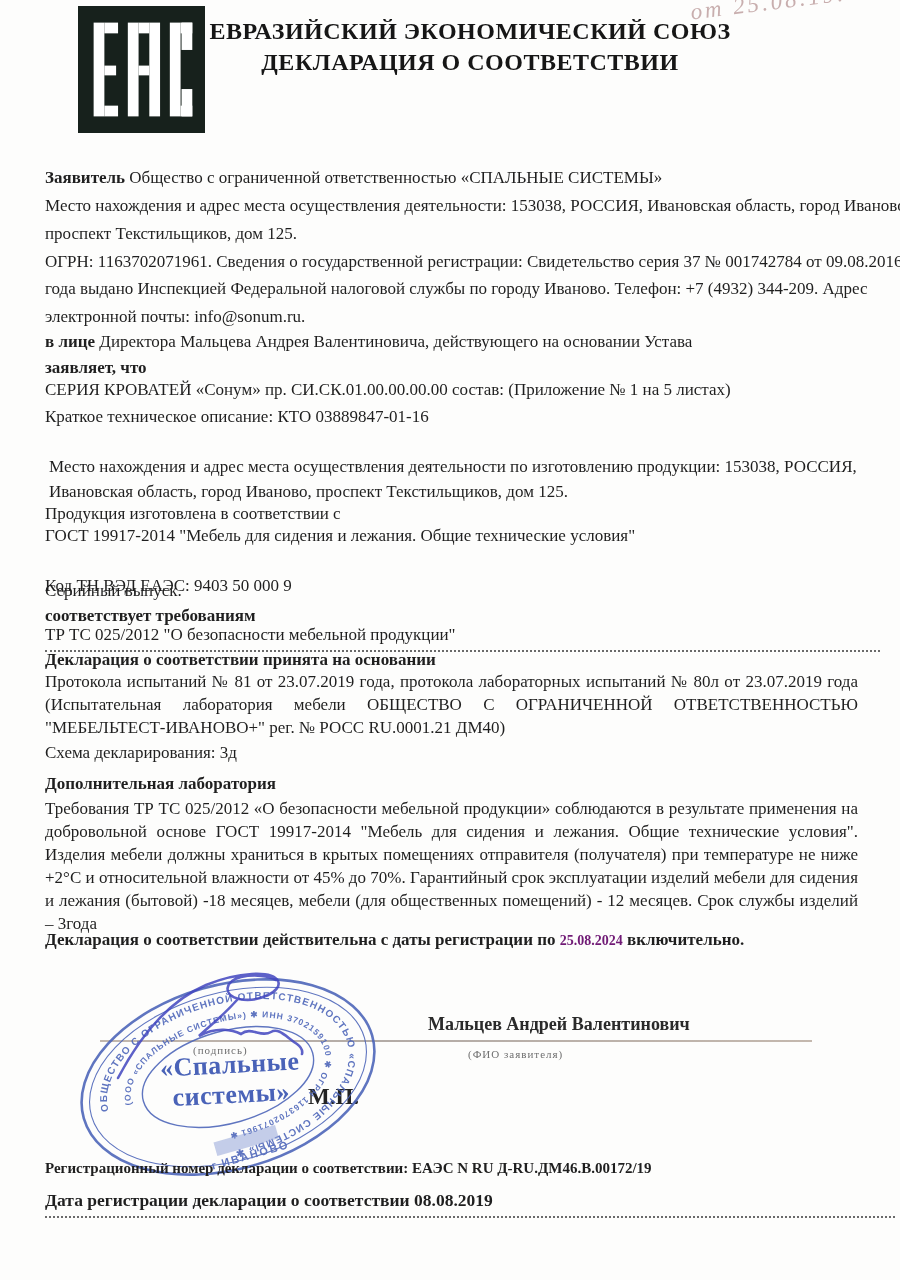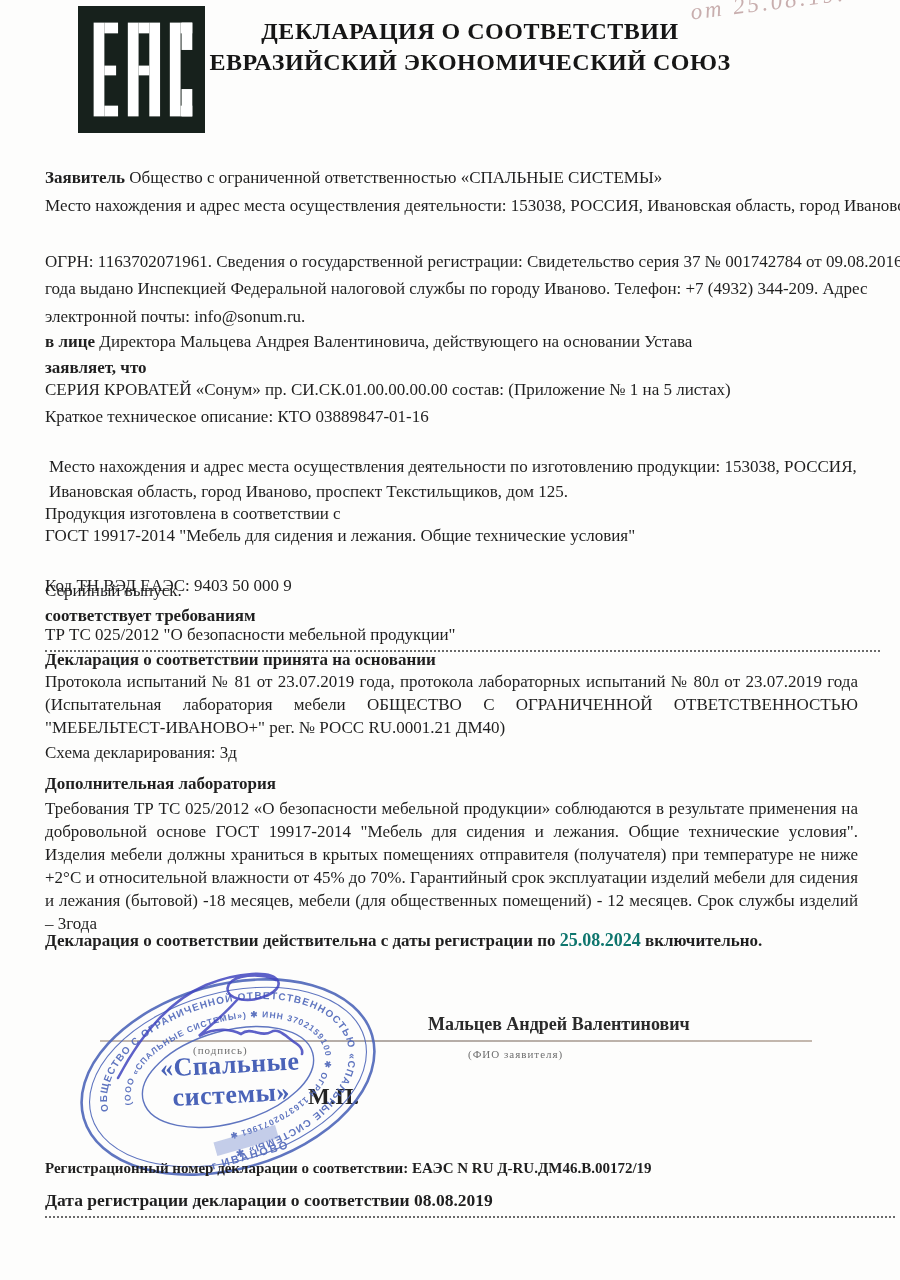--- a/index.html
+++ b/index.html
@@ -66,26 +66,27 @@
 
       <rect x="94" y="17" width="11" height="96" fill="#fff"></rect>
       <rect x="105" y="17" width="12" height="11" fill="#fff"></rect>
       <rect x="106" y="17" width="11" height="28" fill="#fff"></rect>
       <rect x="105" y="102" width="12" height="11" fill="#fff"></rect>
       <rect x="106" y="85" width="11" height="28" fill="#fff"></rect>
     </svg>
   </div>
 
   <div class="hdr-title">
+    <div>ЕВРАЗИЙСКИЙ ЭКОНОМИЧЕСКИЙ СОЮЗ</div>
     <div>ДЕКЛАРАЦИЯ О СООТВЕТСТВИИ</div>
-    <div>ЕВРАЗИЙСКИЙ ЭКОНОМИЧЕСКИЙ СОЮЗ</div>
   </div>
 
   <div class="ln" style="top:167px"><span class="b">Заявитель</span><span> Общество с ограниченной ответственностью «СПАЛЬНЫЕ СИСТЕМЫ»</span></div>
   <div class="ln" style="top:195px">Место нахождения и адрес места осуществления деятельности: 153038, РОССИЯ, Ивановская область, город Иваново,</div>
+  <div class="ln" style="top:223px">проспект Текстильщиков, дом 125.</div>
   <div class="ln" style="top:251px">ОГРН: 1163702071961. Сведения о государственной регистрации: Свидетельство серия 37 № 001742784 от 09.08.2016</div>
   <div class="ln" style="top:278px">года выдано Инспекцией Федеральной налоговой службы по городу Иваново. Телефон: +7 (4932) 344-209. Адрес</div>
   <div class="ln" style="top:306px">электронной почты: info@sonum.ru.</div>
 
   <div class="ln" style="top:331px"><span class="b">в лице</span><span> Директора Мальцева Андрея Валентиновича, действующего на основании Устава</span></div>
   <div class="ln b" style="top:357px">заявляет, что</div>
   <div class="ln" style="top:379px">СЕРИЯ  КРОВАТЕЙ «Сонум» пр. СИ.СК.01.00.00.00.00 состав: (Приложение № 1 на 5 листах)</div>
   <div class="ln" style="top:406px">Краткое техническое описание: КТО 03889847-01-16</div>
 
   <div class="ln" style="top:456px;left:49px">Место нахождения и адрес места осуществления деятельности по изготовлению продукции: 153038, РОССИЯ,</div>
@@ -99,21 +100,21 @@
   <div class="ln b" style="top:605px">соответствует требованиям</div>
   <div class="ln dotted" style="top:624px;width:835px">ТР ТС 025/2012 "О безопасности мебельной  продукции"</div>
 
   <div class="ln b" style="top:649px">Декларация о соответствии принята на основании</div>
   <div class="para" style="top:670px">Протокола испытаний № 81 от 23.07.2019 года, протокола лабораторных испытаний № 80л от 23.07.2019 года (Испытательная лаборатория мебели ОБЩЕСТВО С ОГРАНИЧЕННОЙ ОТВЕТСТВЕННОСТЬЮ "МЕБЕЛЬТЕСТ-ИВАНОВО+" рег. № РОСС RU.0001.21 ДМ40)</div>
   <div class="ln" style="top:742px">Схема декларирования: 3д</div>
 
   <div class="ln b" style="top:773px">Дополнительная лаборатория</div>
   <div class="para" style="top:797px">Требования ТР ТС 025/2012 «О безопасности мебельной продукции» соблюдаются в результате применения на добровольной основе ГОСТ 19917-2014 "Мебель для сидения и лежания. Общие технические условия".  Изделия мебели должны храниться в крытых помещениях отправителя (получателя) при температуре не ниже +2°С и относительной влажности от 45% до 70%. Гарантийный срок эксплуатации изделий мебели для сидения и лежания (бытовой) -18 месяцев, мебели (для общественных помещений) - 12 месяцев. Срок службы изделий – 3года</div>
 
-  <div class="ln b" style="top:929px"><span>Декларация о соответствии действительна с даты регистрации по </span><span style="font-size:18px;color:#0f766e">25.08.2024</span><span> включительно.</span></div>
+  <div class="ln b" style="top:929px"><span>Декларация о соответствии действительна с даты регистрации по </span><span style="font-size:14px;color:#701a75">25.08.2024</span><span> включительно.</span></div>
 
   <div class="sig-name">Мальцев Андрей Валентинович</div>
   <div class="sig-line"></div>
   <div class="cap" style="left:193px;top:1044px">(подпись)</div>
   <div class="cap" style="left:468px;top:1048px">(ФИО заявителя)</div>
   <div class="mp">М.П.</div>
 
   <div style="position:absolute;left:48px;top:972px">
     <svg width="360" height="215" viewBox="0 0 360 215" aria-hidden="true">
       <defs>

